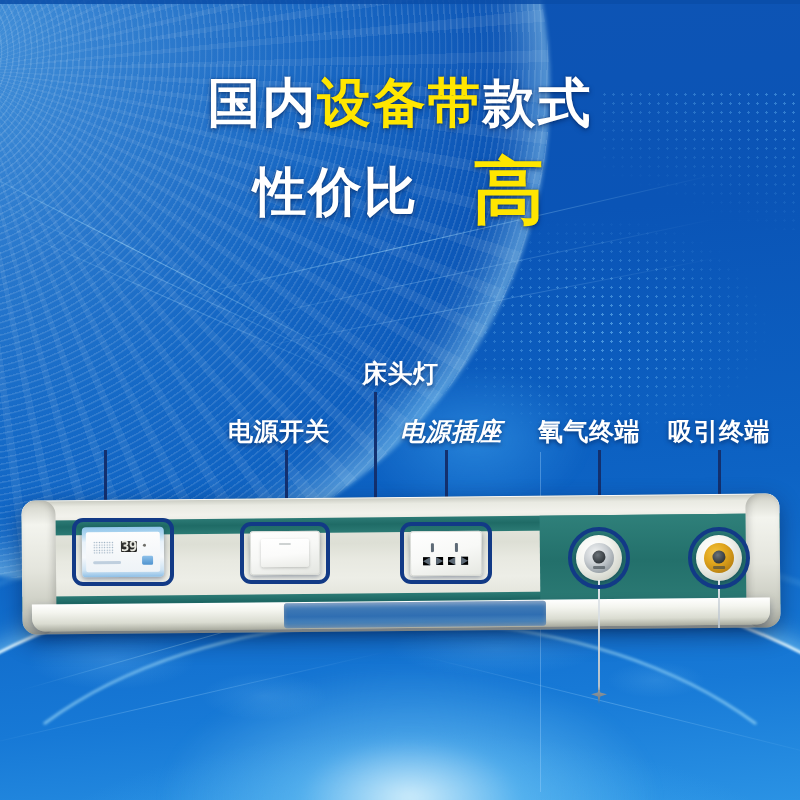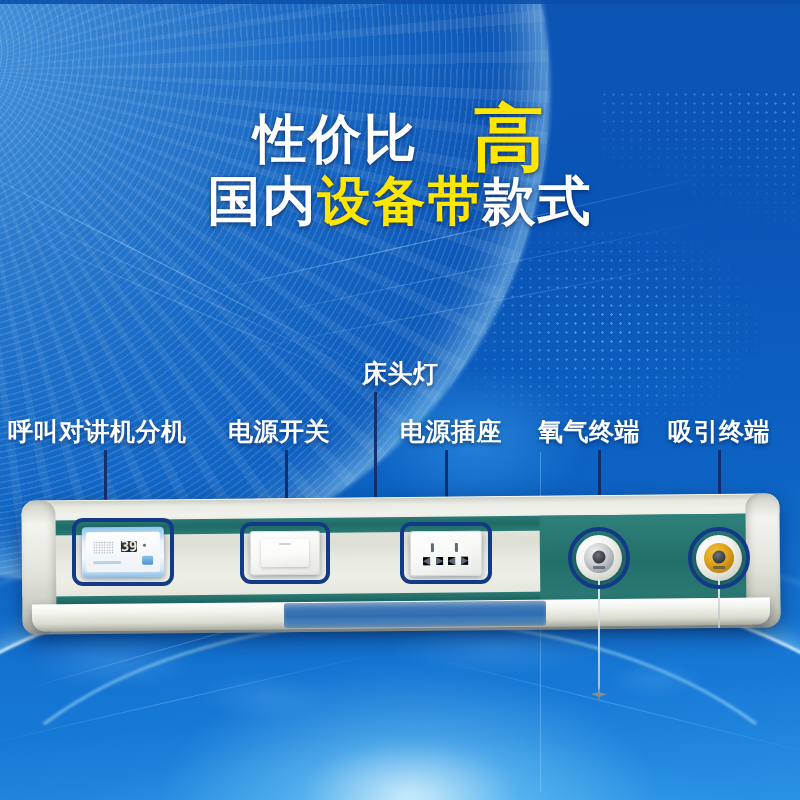--- a/index.html
+++ b/index.html
@@ -330,39 +330,38 @@
     <div class="streak" style="left:170px;  top:300px; width:560px; transform:rotate(-13deg);"></div>
     <div class="streak thin" style="left:190px;  top:330px; width:540px; transform:rotate(-12deg);"></div>
     <div class="streak thin" style="left:210px;  top:356px; width:520px; transform:rotate(-11deg);"></div>
     <div class="streak" style="left:20px;   top:690px; width:560px; transform:rotate(-16deg);"></div>
     <div class="streak thin" style="left:420px;  top:655px; width:440px; transform:rotate(14deg);"></div>
     <div class="streak thin" style="left:-20px;  top:745px; width:420px; transform:rotate(-13deg);"></div>
     <div class="streak thin" style="left:540px;  top:452px; width:1px; height:340px; background:rgba(170,215,255,.35); transform:none;"></div>
   </div>
 
   <div class="headline">
+    <div class="hl-line hl1">
+      <span class="w">国内</span><span class="y">设备带</span><span class="w">款式</span>
+    </div>
     <div class="hl-line hl2">
       <span class="w">性价比</span><span class="y big">高</span>
-    </div>
-    <div class="hl-line hl1">
-      <span class="w">国内</span><span class="y">设备带</span><span class="w">款式</span>
     </div>
   </div>
 
   <div class="leader" style="left:104px; top:450px;  height:80px;"></div>
   <div class="leader" style="left:285px; top:450px;  height:82px;"></div>
   <div class="leader" style="left:374px; top:392px;  height:215px;"></div>
   <div class="leader" style="left:445px; top:450px;  height:82px;"></div>
   <div class="leader" style="left:598px; top:450px;  height:88px;"></div>
   <div class="leader" style="left:718px; top:450px;  height:88px;"></div>
 
-  <div class="callout-label" style="left:8px;   top:415px;">呼叫对讲机分机</div>
   <div class="callout-label" style="left:228px; top:415px;text-align:right;">电源开关</div>
   <div class="callout-label" style="left:330px; top:357px;margin-left:32px;">床头灯</div>
-  <div class="callout-label" style="left:400px; top:415px;">电源插座</div>
+  <div class="callout-label" style="left:400px; top:415px;font-style:italic;">电源插座</div>
   <div class="callout-label" style="left:668px; top:415px;">吸引终端</div>
   <div class="callout-label" style="left:538px; top:415px;">氧气终端</div>
 
   <div class="unit">
     <div class="unit-body">
       <div class="stripe stripe-top"></div>
       <div class="stripe stripe-bottom"></div>
       <div class="teal-block"></div>
       <div class="cap cap-l"></div>
       <div class="cap cap-r"></div>

